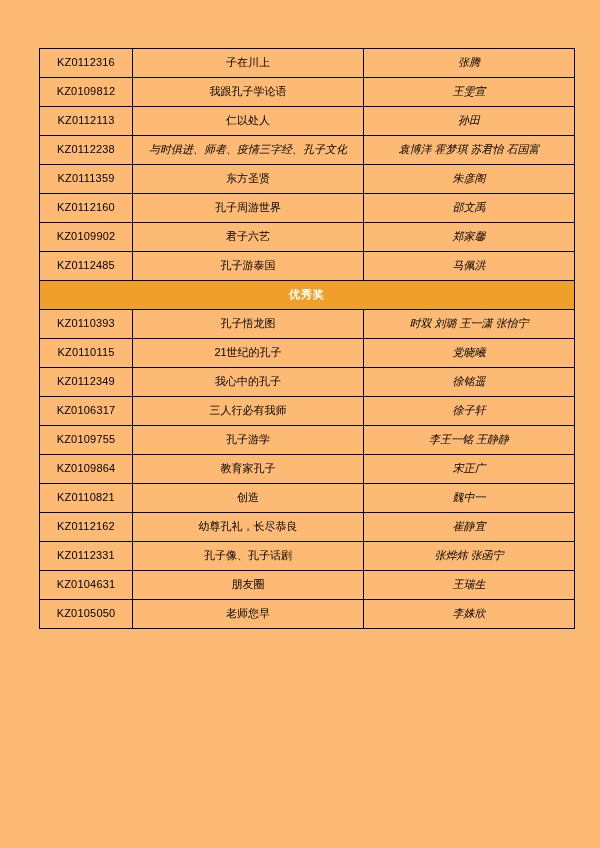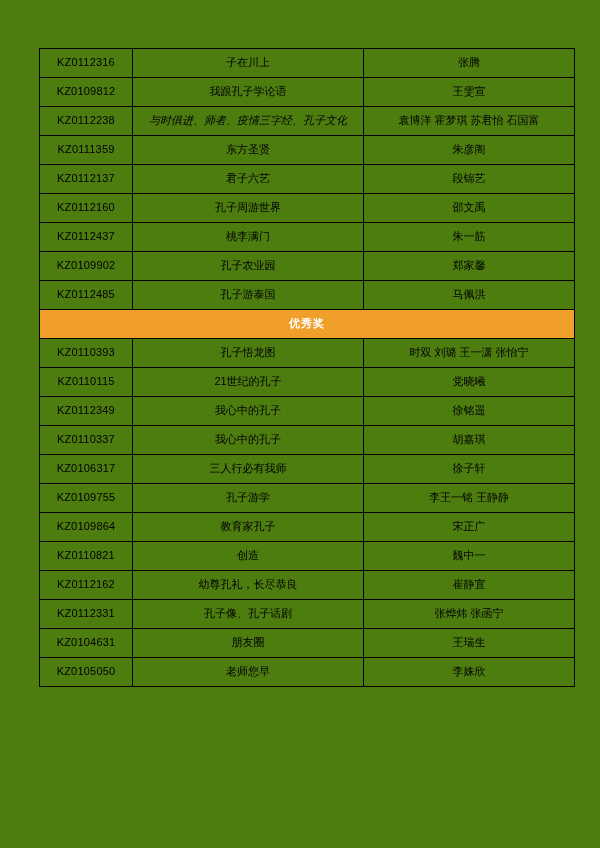--- a/index.html
+++ b/index.html
@@ -13,21 +13,21 @@
     font-family: "Liberation Sans", sans-serif;
     color: #000000;
     position: relative;
   }
   .page {
     position: absolute;
     left: 0;
     top: 0;
     width: 600px;
     height: 848px;
-    background: #4d7c0f;
+    background: #fdba74;
     box-sizing: border-box;
   }
   .table-wrap {
     position: absolute;
     left: 39px;
     top: 48px;
     width: 522px;
   }
   table.award-table {
     border-collapse: collapse;
@@ -51,20 +51,21 @@
     font-size: 10.5px;
     letter-spacing: 0.2px;
   }
   td.col-title {
     width: 226px;
     font-size: 11px;
   }
   td.col-author {
     width: 206px;
     font-size: 10.5px;
+    font-style: italic;
   }
   td.section-header {
     background: #F0A02A;
     color: #ffffff;
     font-weight: bold;
     font-size: 11.5px;
     letter-spacing: 1px;
     height: 25px;
   }
   .two-line {
@@ -84,47 +85,42 @@
             <td class="col-code">KZ0112316</td>
             <td class="col-title">子在川上</td>
             <td class="col-author">张腾</td>
           </tr>
           <tr>
             <td class="col-code">KZ0109812</td>
             <td class="col-title">我跟孔子学论语</td>
             <td class="col-author">王雯宣</td>
           </tr>
           <tr>
+            <td class="col-code">KZ0112113</td>
+            <td class="col-title">仁以处人</td>
+            <td class="col-author">孙田</td>
+          </tr>
+          <tr>
             <td class="col-code">KZ0112238</td>
             <td class="col-title two-line">与时俱进、师者、疫情三字经、孔子文化</td>
             <td class="col-author">袁博洋  霍梦琪  苏君怡  石国富</td>
           </tr>
           <tr>
             <td class="col-code">KZ0111359</td>
             <td class="col-title">东方圣贤</td>
             <td class="col-author">朱彦阁</td>
           </tr>
           <tr>
-            <td class="col-code">KZ0112137</td>
-            <td class="col-title">君子六艺</td>
-            <td class="col-author">段锦艺</td>
-          </tr>
-          <tr>
             <td class="col-code">KZ0112160</td>
             <td class="col-title">孔子周游世界</td>
             <td class="col-author">邵文禹</td>
           </tr>
           <tr>
-            <td class="col-code">KZ0112437</td>
-            <td class="col-title">桃李满门</td>
-            <td class="col-author">朱一筋</td>
-          </tr>
-          <tr>
             <td class="col-code">KZ0109902</td>
-            <td class="col-title">孔子农业园</td>
+            <td class="col-title">君子六艺</td>
             <td class="col-author">郑家馨</td>
           </tr>
           <tr>
             <td class="col-code">KZ0112485</td>
             <td class="col-title">孔子游泰国</td>
             <td class="col-author">马佩洪</td>
           </tr>
           <tr>
             <td class="section-header" colspan="3">优秀奖</td>
           </tr>
@@ -135,25 +131,20 @@
           </tr>
           <tr>
             <td class="col-code">KZ0110115</td>
             <td class="col-title">21世纪的孔子</td>
             <td class="col-author">党晓曦</td>
           </tr>
           <tr>
             <td class="col-code">KZ0112349</td>
             <td class="col-title">我心中的孔子</td>
             <td class="col-author">徐铭遥</td>
-          </tr>
-          <tr>
-            <td class="col-code">KZ0110337</td>
-            <td class="col-title">我心中的孔子</td>
-            <td class="col-author">胡嘉琪</td>
           </tr>
           <tr>
             <td class="col-code">KZ0106317</td>
             <td class="col-title">三人行必有我师</td>
             <td class="col-author">徐子轩</td>
           </tr>
           <tr>
             <td class="col-code">KZ0109755</td>
             <td class="col-title">孔子游学</td>
             <td class="col-author">李王一铭  王静静</td>

